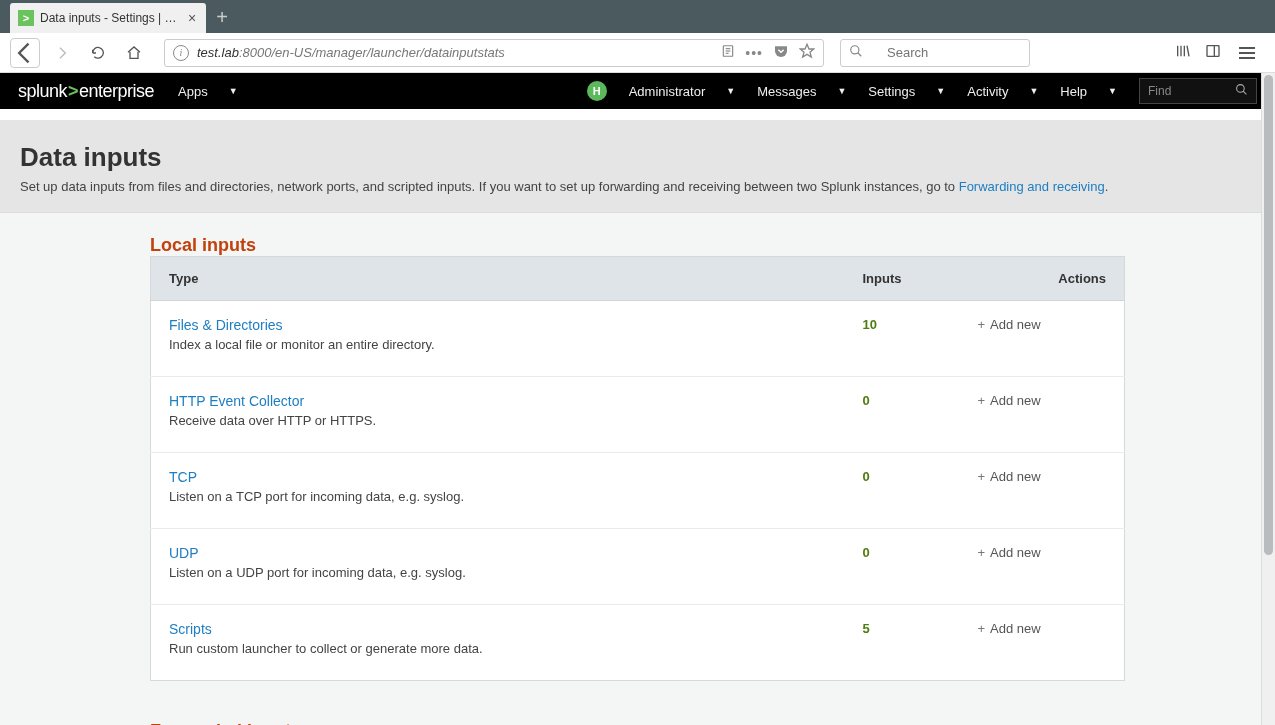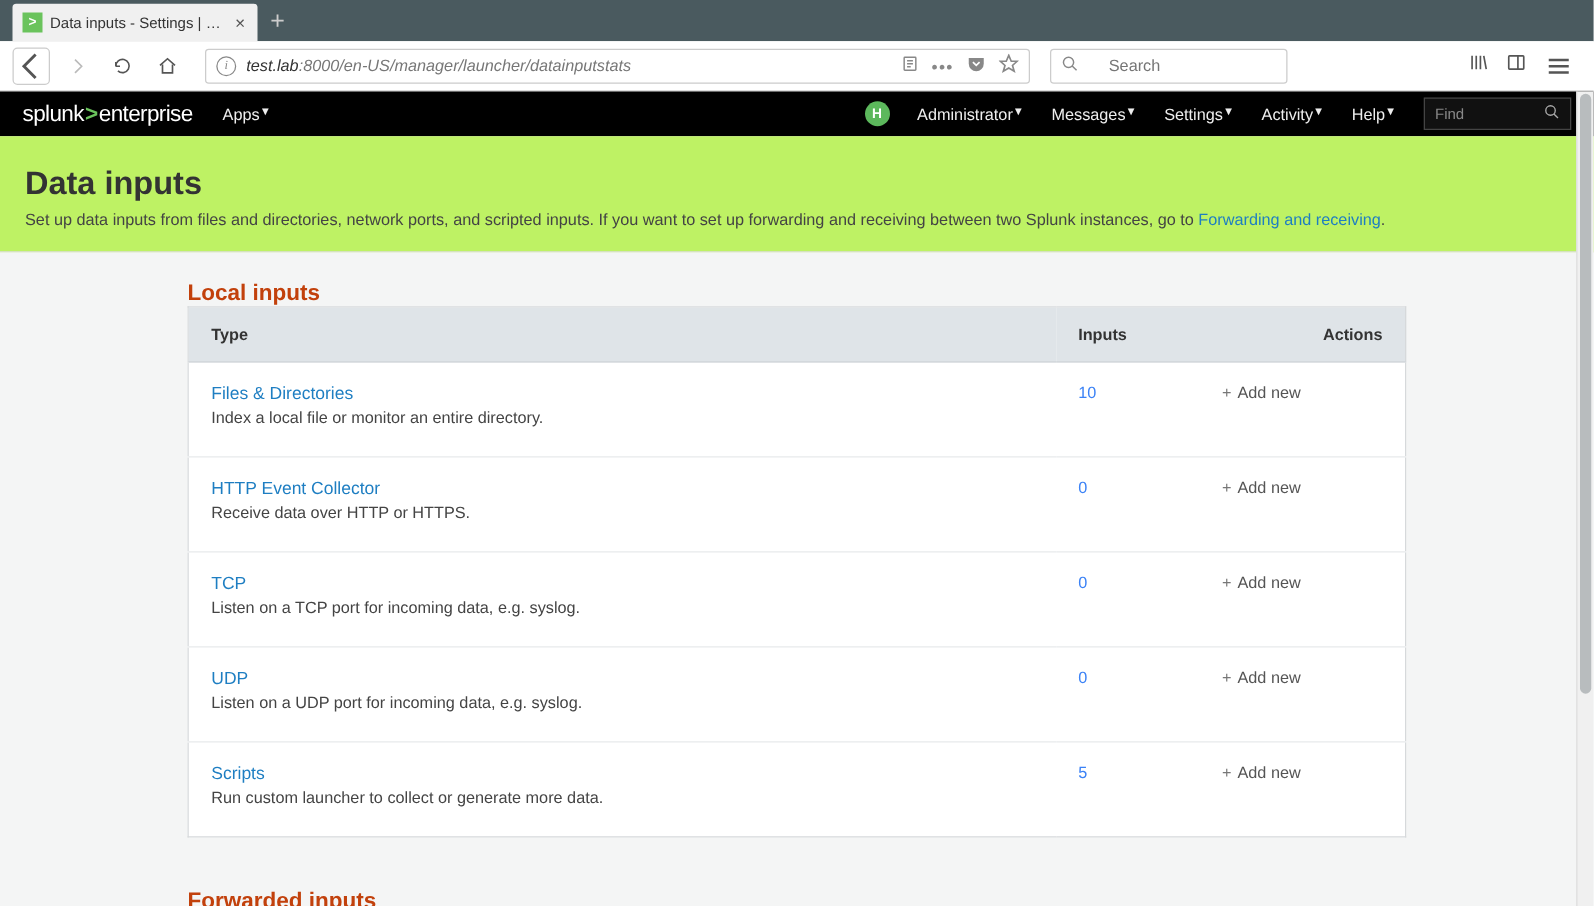--- a/index.html
+++ b/index.html
@@ -28,44 +28,44 @@
 .right-chrome { display: flex; gap: 14px; margin-left: auto; align-items: center; padding-right: 6px;}
 .right-chrome span { color: #555; cursor: pointer; font-size: 16px; }
 .hamburger { display:flex; flex-direction:column; gap:3px; cursor:pointer; padding:4px;}
 .hamburger span { width:16px; height:2px; background:#555; display:block;}
 
 .splunk-bar { background: #000; height: 36px; display: flex; align-items: center; padding: 0 18px; color: #ccc; font-size: 13px; }
 .splunk-logo { font-family: Arial; font-size: 18px; letter-spacing: -0.5px; }
 .splunk-logo .sp { color: #fff; font-weight: 300; }
 .splunk-logo .gt { color: #6ac35c; font-weight: bold; padding: 0 1px; }
 .splunk-logo .ent { color: #fff; font-weight: 300; }
-.menu-item { margin-left: 24px; cursor: pointer; color: #eee; display: flex; align-items: flex-start; gap: 0; }
+.menu-item { margin-left: 24px; cursor: pointer; color: #eee; display: flex; align-items: center; gap: 21px; }
 .caret { font-size: 9px; }
 .splunk-right { margin-left: auto; display: flex; align-items: center; gap: 22px; }
 .avatar-badge { width: 20px; height: 20px; background: #5cb85c; color: #fff; border-radius: 50%; display: flex; align-items: center; justify-content: center; font-size: 11px; font-weight: bold; }
 .find-box { width: 118px; height: 26px; border: 1px solid #444; background: #111; display: flex; align-items: center; padding: 0 8px; color: #888; font-size: 12px; justify-content: space-between; }
 .find-box input { background: transparent; border: none; outline: none; color: #ccc; width: 80px; font-size: 12px;}
 .find-box input::placeholder { color: #888; }
 
-.page-header { padding: 22px 20px 18px 20px; border-bottom: 1px solid #ddd; background: #bef264; }
+.page-header { padding: 22px 20px 18px 20px; border-bottom: 1px solid #ddd; background: #e5e5e5; margin-top: 11px; }
 .page-header h1 { font-size: 26px; font-weight: 600; color: #333; margin-bottom: 6px; }
 .page-header p { font-size: 13px; color: #444; }
 .page-header a { color: #1e7ec2; text-decoration: none; }
 .content { background: #f4f5f5; padding: 22px 150px; height: 620px; overflow-y: auto; }
 .section-title { font-size: 18px; font-weight: 600; color: #c2410c; }
 .section-title.second { margin-top: 40px; }
 table.inputs { width: 100%; border-collapse: collapse; background: #fff; border: 1px solid #d6d9db; }
 table.inputs thead th { background: #dfe4e8; text-align: left; padding: 14px 18px; font-weight: 600; font-size: 13px; color: #333; border-bottom: 1px solid #d0d4d8; }
 table.inputs th.col-inputs { width: 115px; }
 table.inputs th.col-actions { width: 165px; text-align: right; }
 table.inputs tbody td { padding: 16px 18px 24px 18px; border-top: 1px solid #e8eaec; vertical-align: top; font-size: 13px; }
 table.inputs tbody tr:first-child td { border-top: none; }
 .type-link { color: #1e7ec2; text-decoration: none; font-size: 14px; cursor:pointer; }
 .type-desc { color: #444; margin-top: 4px; font-size: 13px; }
-td.inputs-count { color: #3b82f6; }
+td.inputs-count { color: #4d7c0f; font-weight: bold; }
 td.actions { text-align: left; }
 .add-new { color: #555; cursor: pointer; font-size: 13px; }
 .add-new .plus { font-weight: normal; margin-right: 2px; color: #777; }
 .viewport { height: 725px; display:flex; flex-direction:column; }
 .app-area { flex:1; overflow:hidden; position:relative;}
 .vscroll { position:absolute; right:0; top:0; width:14px; height:100%; background:#f0f0f0; border-left:1px solid #ddd;}
 .vscroll .thumb { position:absolute; left:2px; right:2px; top:2px; height:480px; background:#b8bcbe; border-radius:6px;}
 </style>
 </head>
 <body>

